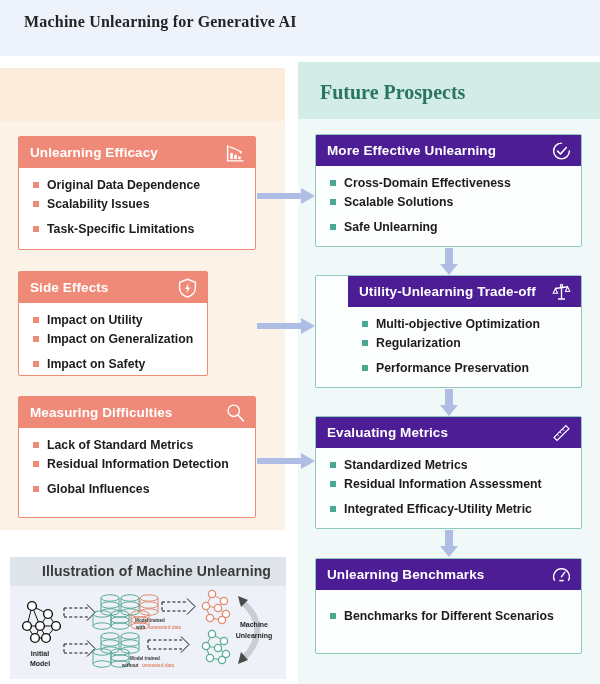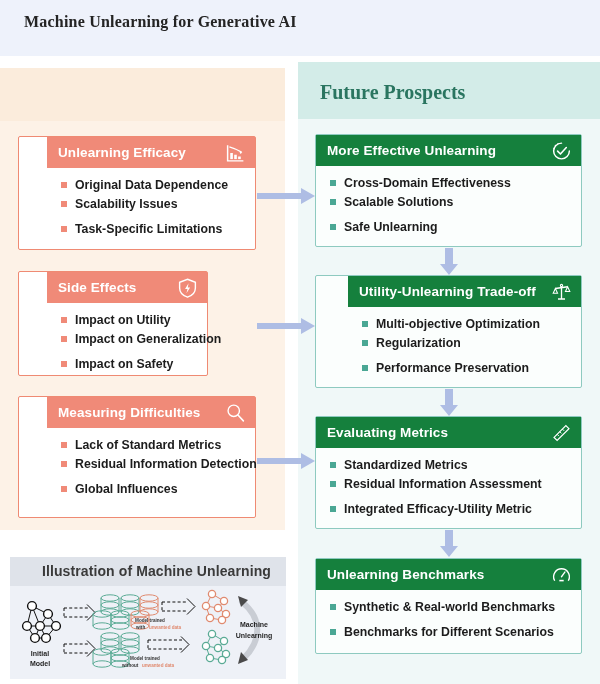--- a/index.html
+++ b/index.html
@@ -41,29 +41,29 @@
   }
   .col-head-label{
     font-family:"Liberation Serif", serif;
     font-weight:bold;font-size:20px;
   }
   .chl{position:absolute;left:23px;top:84px;color:#d7603a;}
   .chr{position:absolute;left:320px;top:81px;color:#2a7560;}
 
   
   .card{position:absolute;box-sizing:border-box;border-radius:2px;}
-  .card.red{border:1.6px solid #ef8a73;background:#ffffff;padding-left:28px;}
+  .card.red{border:1.6px solid #ef8a73;background:#ffffff;}
   .card.green{border:1.6px solid #8ecac0;background:#fbfefd;}
 
   .card-head{
     position:relative;box-sizing:border-box;height:31px;width:100%;
     display:flex;align-items:center;
   }
   .card-head.red{background:#f08a78;}
-  .card-head.green{background:#15803d;}
+  .card-head.green{background:#4c1d95;}
   .card-title{
     color:#ffffff;font-weight:bold;font-size:13.5px;
     margin-left:11px;letter-spacing:.1px;white-space:nowrap;
   }
   .card-icon{
     position:absolute;right:9px;top:50%;transform:translateY(-50%);
     width:21px;height:21px;display:block;
   }
   .card-body{padding:9px 0 9px 0;}
   .bullet-row{
@@ -285,24 +285,20 @@
   <div class="card green" id="card-bench">
     <div class="card-head green">
       <span class="card-title">Unlearning Benchmarks</span>
       <svg class="card-icon" viewBox="0 0 24 24">
         <path d="M4 18 A9 9 0 1 1 20 18" stroke="#fff" stroke-width="1.6" fill="none" stroke-linecap="round"></path>
         <path d="M12 14 L16 8.5" stroke="#fff" stroke-width="1.5" stroke-linecap="round"></path>
         <rect x="9.5" y="17.5" width="5" height="1.8" fill="#fff"></rect>
       </svg>
     </div>
     <div class="card-body">
-      <div class="bullet-row">
-          <span class="bullet-mark green"></span>
-          <span class="bullet-text">Synthetic &amp; Real-world Benchmarks</span>
-        </div>
       <div class="bullet-row">
           <span class="bullet-mark green"></span>
           <span class="bullet-text">Benchmarks for Different Scenarios</span>
         </div>
     </div>
   </div>
 
   <svg class="arrow-h" style="left:257px;top:185px;" width="60" height="22" viewBox="0 0 60 22">
     <path d="M0 8 H44 V3 L58 11 L44 19 V14 H0 Z" fill="#aebde4"></path>
   </svg>

